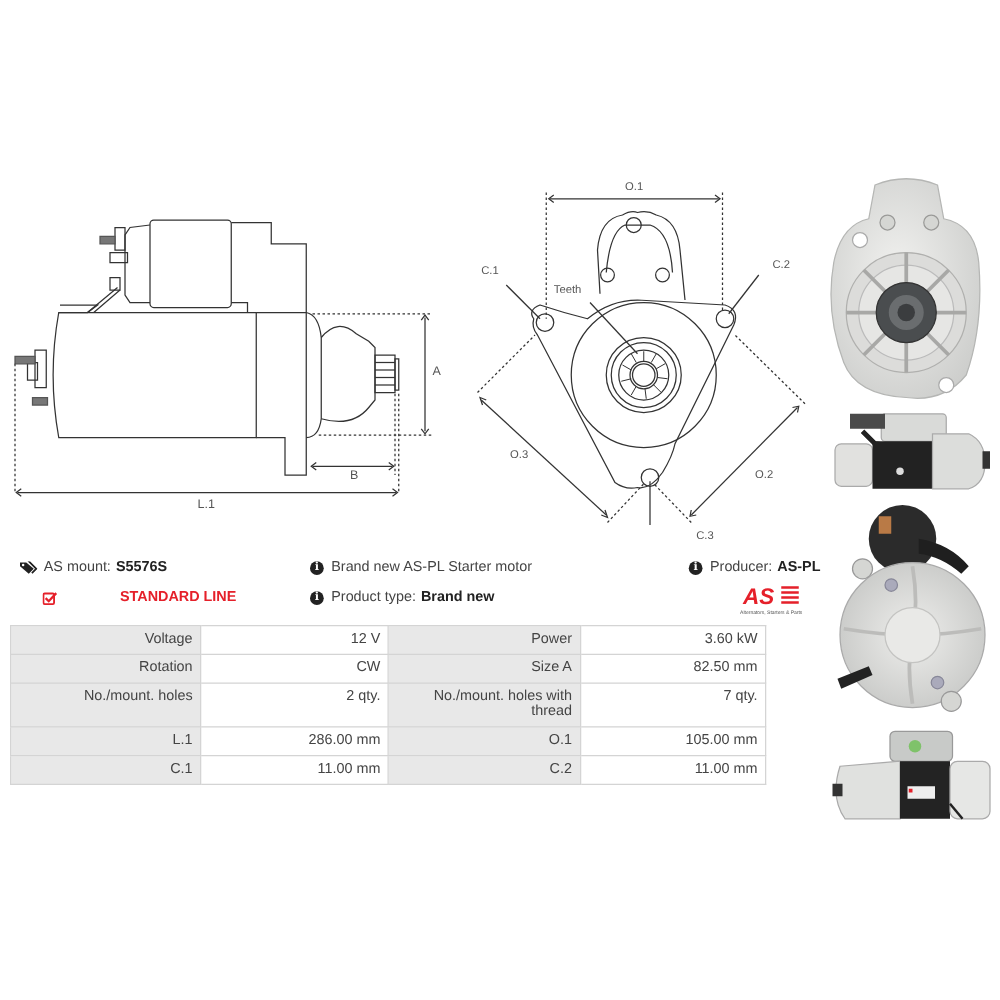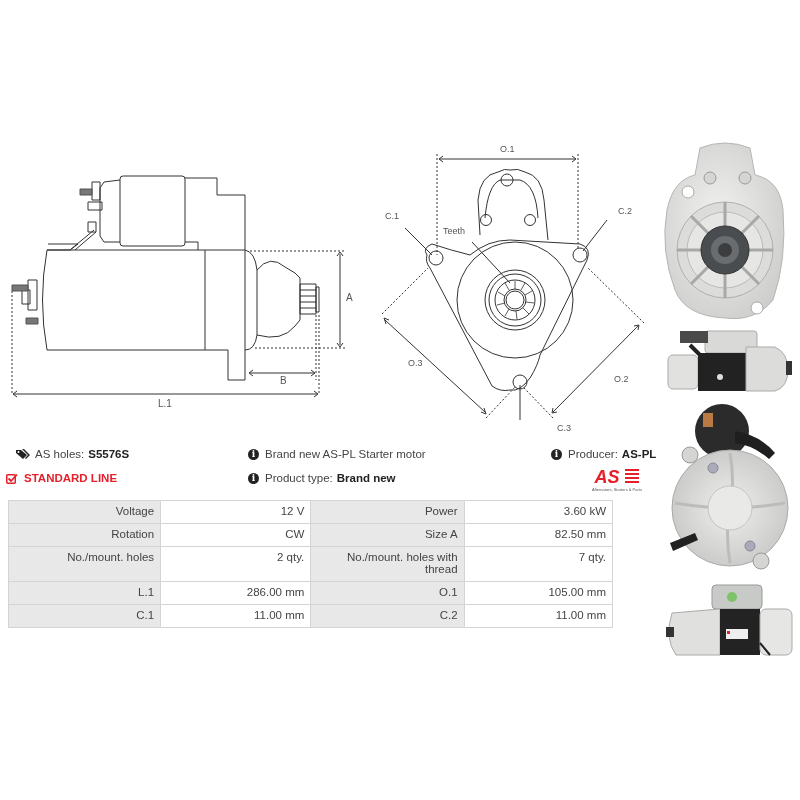--- a/index.html
+++ b/index.html
@@ -127,36 +127,36 @@
     <line x1="274" y1="183" x2="218" y2="128" stroke-dasharray="2,2"></line>
     <line x1="183" y1="278" x2="154" y2="248" stroke-dasharray="2,2"></line>
     <line x1="268" y1="186" x2="183" y2="272"></line>
     <path d="M264 186 L269 185 L268 190 M187 272 L182 273 L183 268"></path>
   </svg>
   <span class="abs" style="left:130px;top:4px;font-size:9px;color:#555;">O.1</span>
   <span class="abs" style="left:15px;top:71px;font-size:9px;color:#555;">C.1</span>
   <span class="abs" style="left:248px;top:66px;font-size:9px;color:#555;">C.2</span>
   <span class="abs" style="left:73px;top:86px;font-size:9px;color:#555;">Teeth</span>
   <span class="abs" style="left:38px;top:218px;font-size:9px;color:#555;">O.3</span>
-  <span class="abs" style="left:244px;top:234px;font-size:9px;color:#555;">O.2</span>
+  <span class="abs" style="left:234px;top:234px;font-size:9px;color:#555;">O.2</span>
   <span class="abs" style="left:143px;top:283px;font-size:9px;color:#555;margin-left:44px;">C.3</span>
 </div>
 
 <div class="info-line" style="left:16px;top:448px;">
   <span style="display:inline-block;margin-right:5px;">
     <svg width="14" height="11" viewBox="0 0 14 11">
         <path d="M0 1 L5 1 L11 6 L7 10 L0 4 Z" fill="#222"></path>
         <path d="M6 0 L8 0 L14 6 L10 10 L9 9 L12 6 Z" fill="#222"></path>
         <circle cx="2.5" cy="3" r="1" fill="#fff"></circle>
       </svg>
   </span>
-  <span>AS holes:</span>
+  <span>AS mount:</span>
   <b>S5576S</b>
 </div>
-<div class="info-line std" style="left:6px;top:472px;">
+<div class="info-line std" style="left:34px;top:472px;gap:44px;">
   <span style="display:inline-block;margin-right:6px;">
     <svg width="12" height="11" viewBox="0 0 12 11">
         <rect x="0.75" y="1.75" width="8.5" height="8.5" fill="none" stroke="#e5202a" stroke-width="1.5" rx="1"></rect>
         <path d="M2.5 5.5 L5 8 L11 1.5" fill="none" stroke="#e5202a" stroke-width="1.8"></path>
       </svg>
   </span>
   <span>STANDARD LINE</span>
 </div>
 <div class="info-line" style="left:248px;top:448px;">
   <span class="info-icon">i</span>

